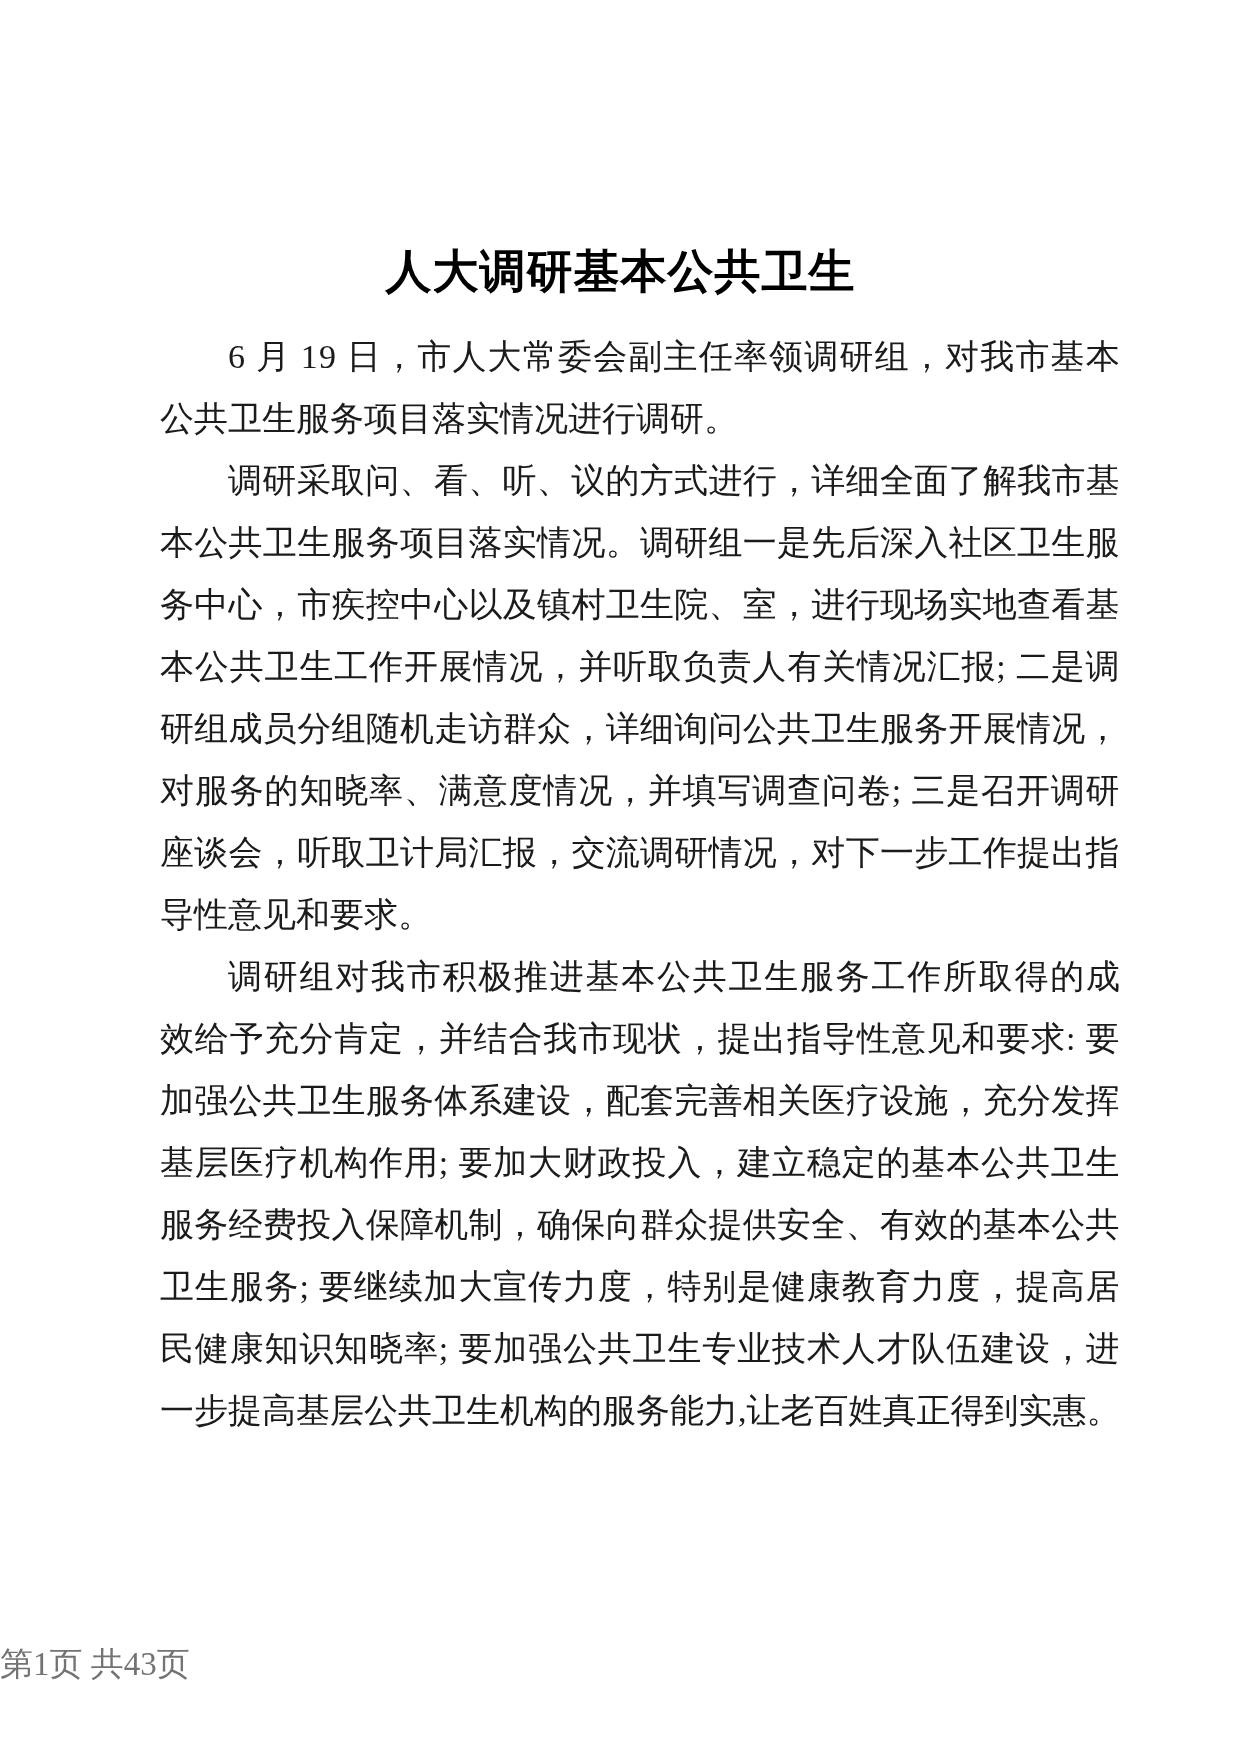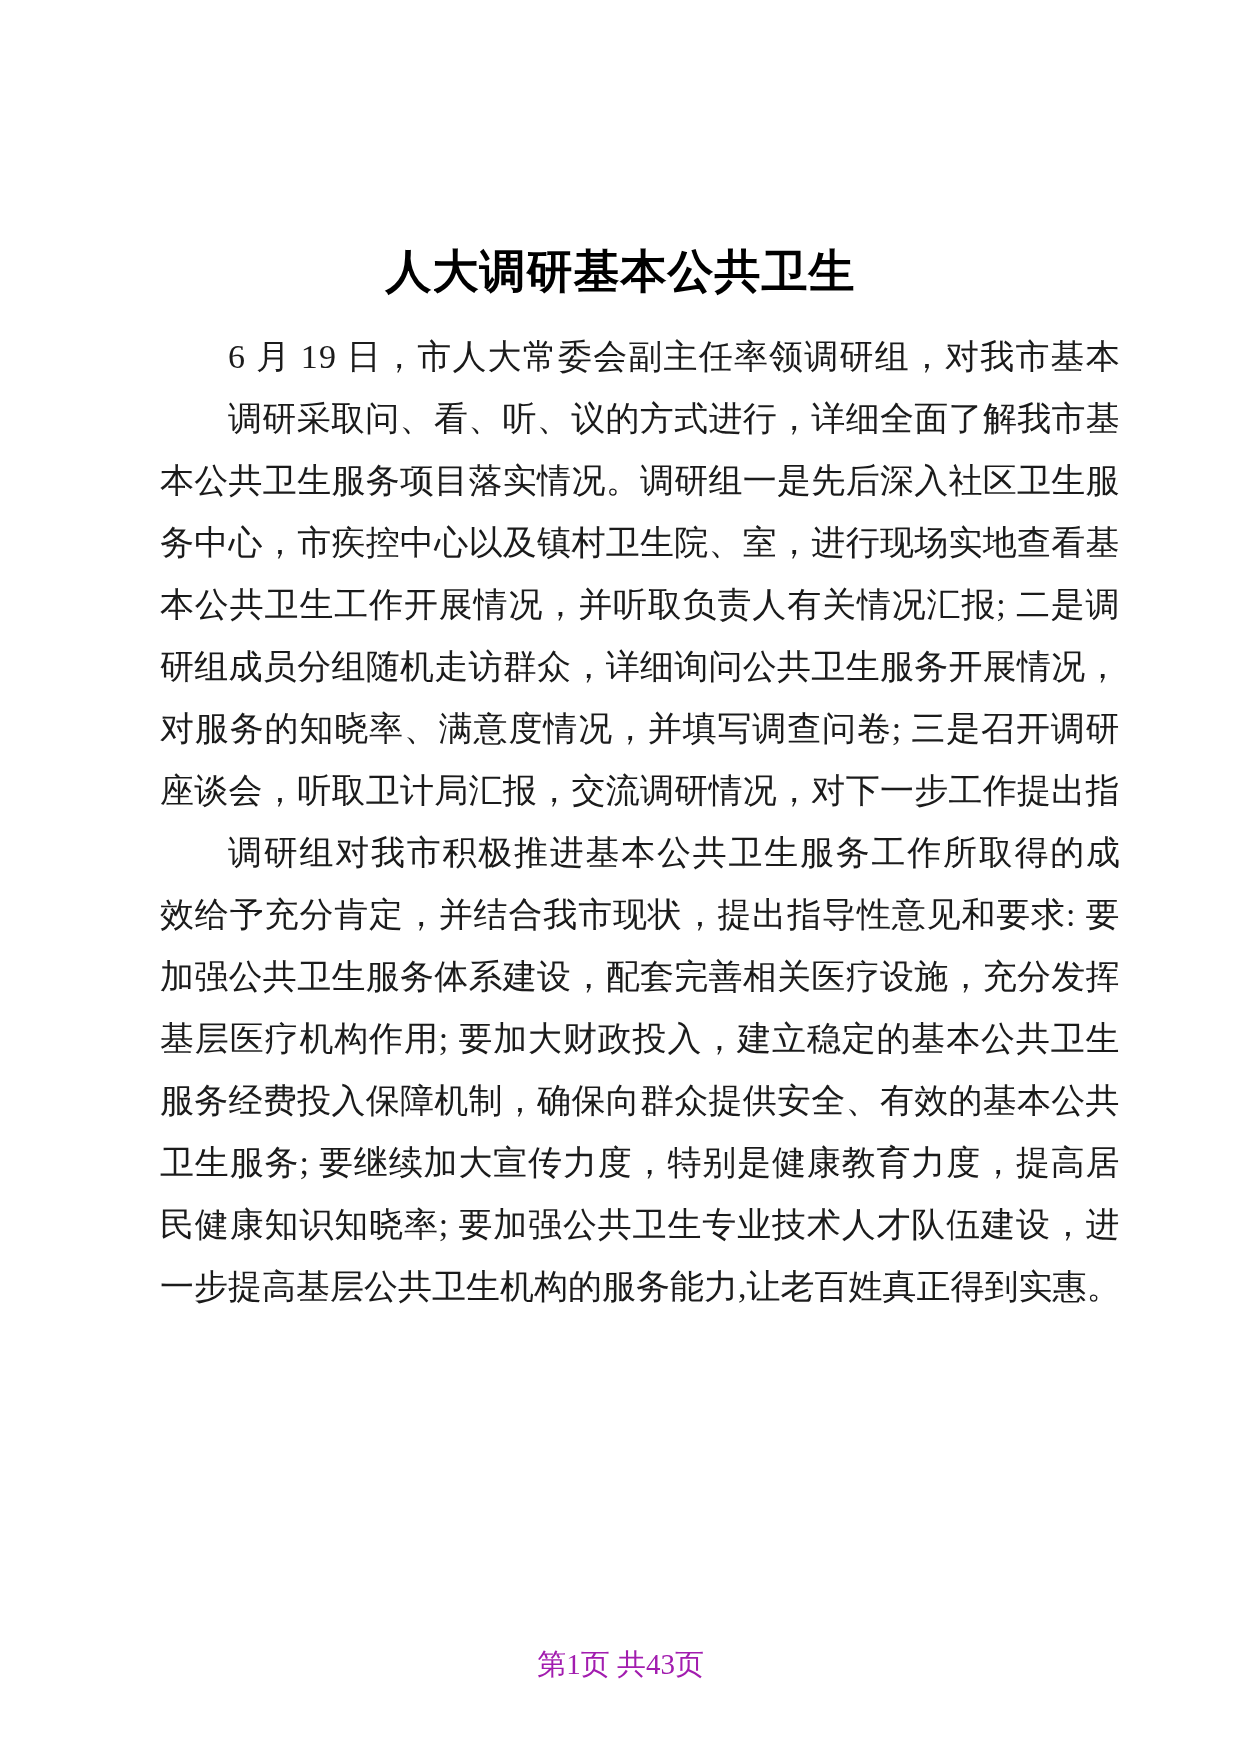--- a/index.html
+++ b/index.html
@@ -57,24 +57,24 @@
     display: inline-block;
   }
   .line.indent {
     padding-left: 68px;
   }
   .doc-footer {
     position: absolute;
     top: 1608px;
     left: 0;
     width: 100%;
-    text-align: center;
-    font-size: 29px;
+    text-align: left;
+    font-size: 33px;
     line-height: 44px;
-    color: #a21caf;
+    color: #737373;
   }
 </style>
 </head>
 <body>
 
 <div class="page">
   <div class="doc-title">人大调研基本公共卫生</div>
 
   <div class="doc-body" id="doc-body">
       <div class="para">
@@ -102,20 +102,21 @@
           <span>调</span>
           <span>研</span>
           <span>组</span>
           <span>，</span>
           <span>对</span>
           <span>我</span>
           <span>市</span>
           <span>基</span>
           <span>本</span>
         </div>
+        <div class="line">公共卫生服务项目落实情况进行调研。</div>
       </div>
       <div class="para">
         <div class="line fill indent">
           <span>调</span>
           <span>研</span>
           <span>采</span>
           <span>取</span>
           <span>问</span>
           <span>、</span>
           <span>看</span>
@@ -314,20 +315,21 @@
           <span>对</span>
           <span>下</span>
           <span>一</span>
           <span>步</span>
           <span>工</span>
           <span>作</span>
           <span>提</span>
           <span>出</span>
           <span>指</span>
         </div>
+        <div class="line">导性意见和要求。</div>
       </div>
       <div class="para">
         <div class="line fill indent">
           <span>调</span>
           <span>研</span>
           <span>组</span>
           <span>对</span>
           <span>我</span>
           <span>市</span>
           <span>积</span>

